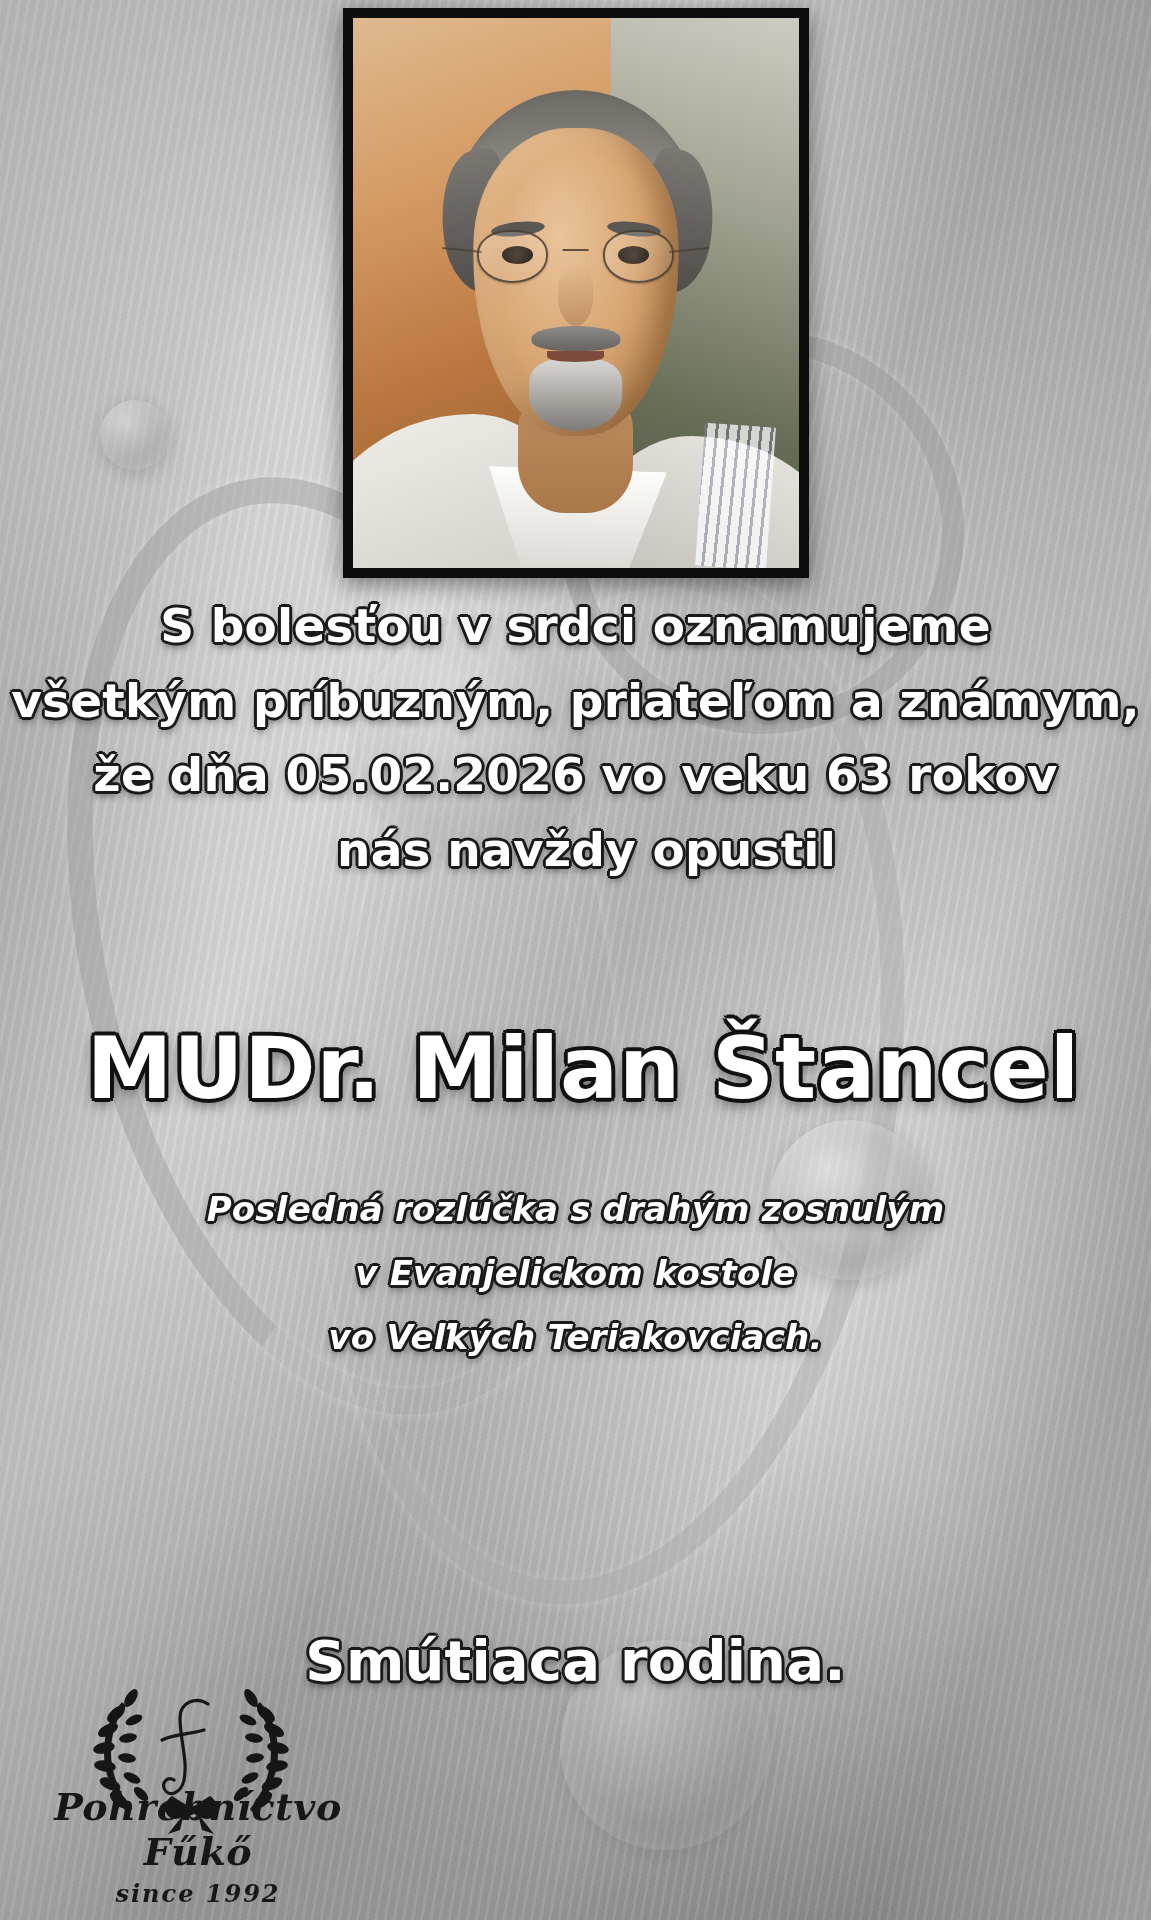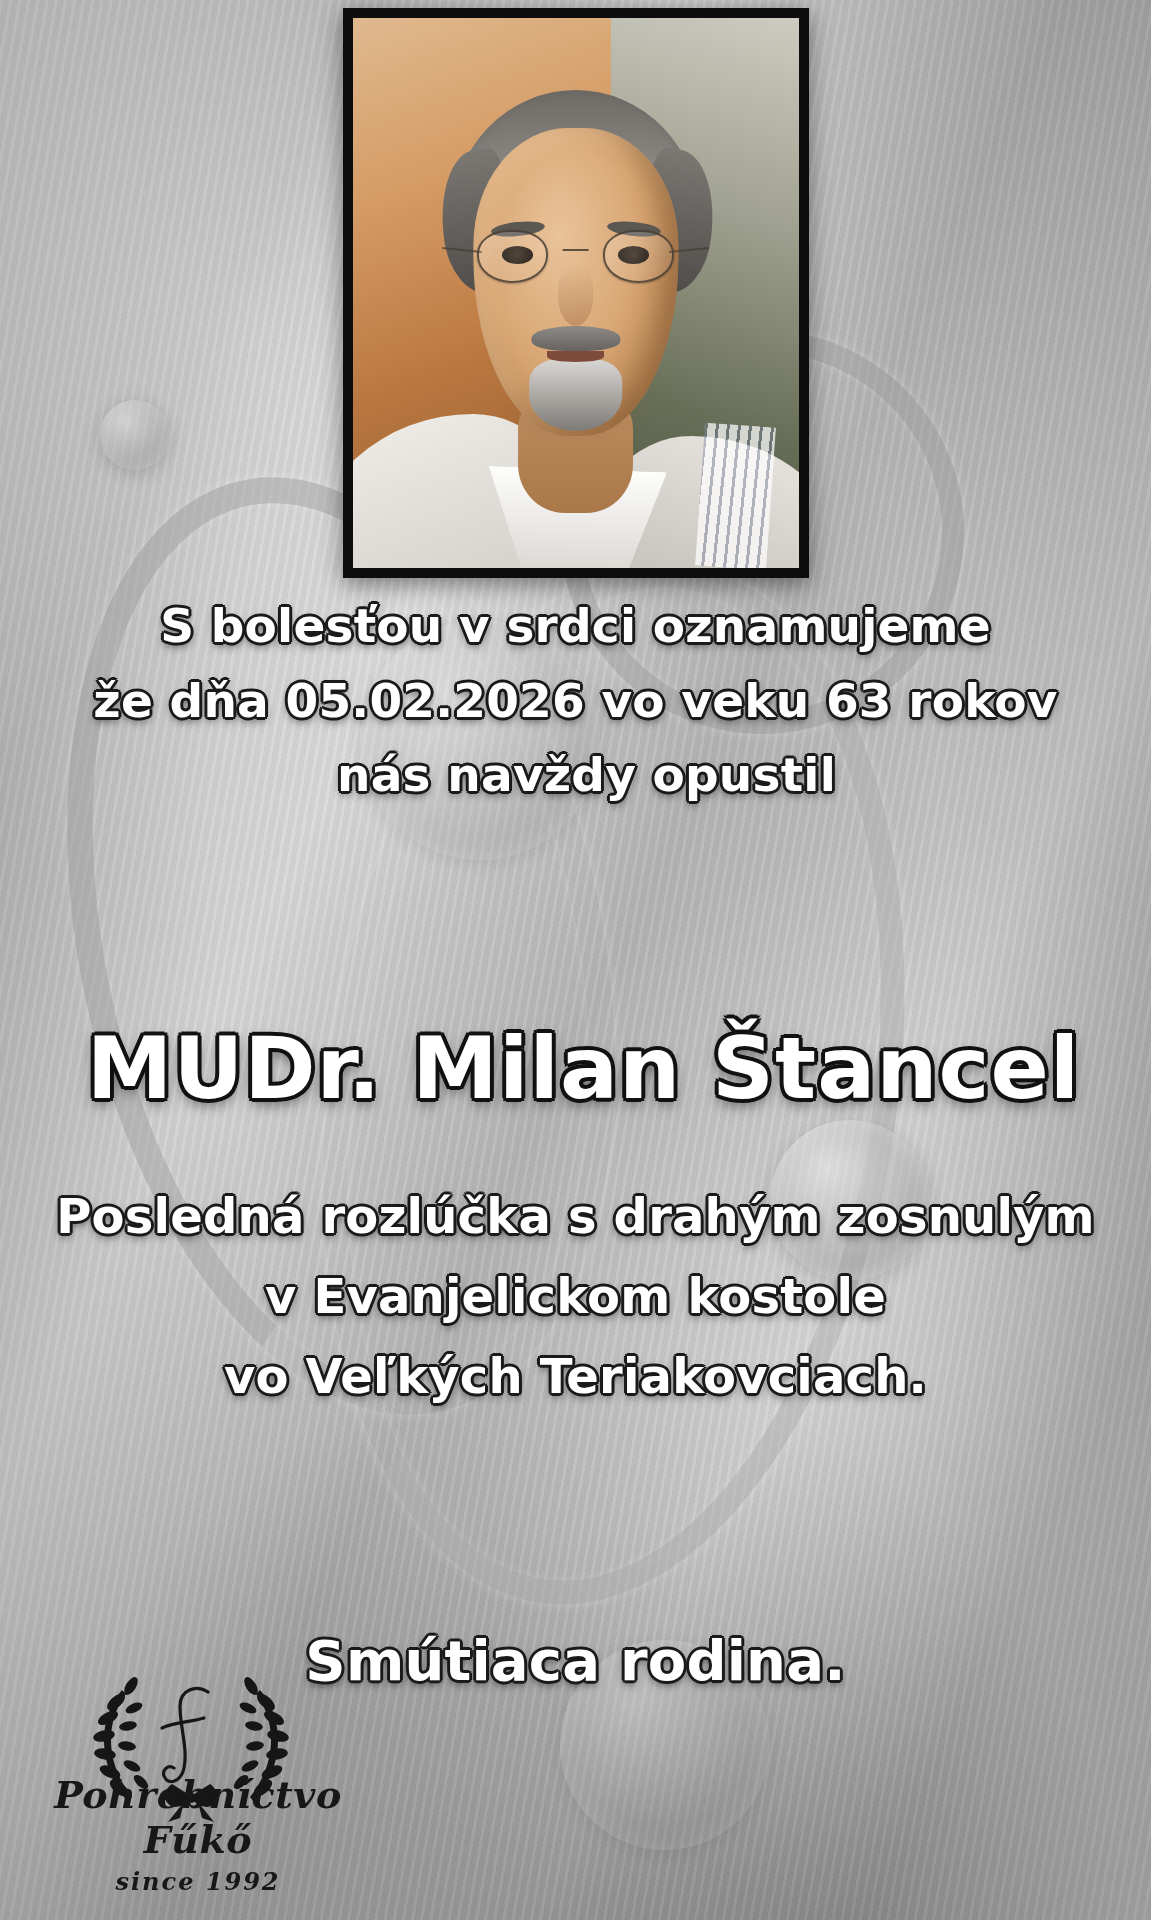--- a/index.html
+++ b/index.html
@@ -252,35 +252,35 @@
       -4px  0   0 #111, 4px  0   0 #111,
        0 6px 14px rgba(0,0,0,0.5);
   }
 
   .farewell {
     position: absolute;
     left: 0; right: 0;
     top: 1190px;
     text-align: center;
   }
-  .farewell .line { font-size: 48px; margin: 0 0 26px; }
+  .farewell .line { font-size: 34px; margin: 0 0 26px; font-style: italic; }
 
   .family {
     position: absolute;
     left: 0; right: 0;
     top: 1630px;
     text-align: center;
   }
   .family .line { font-size: 56px; }
 
   
   .logo {
     position: absolute;
     left: 18px;
-    bottom: 14px;
+    bottom: 2px;
     width: 360px;
     height: 250px;
     color: #1b1b1b;
   }
   .logo-wreath {
     position: absolute;
     left: 58px;
     top: 0;
     width: 230px;
     height: 170px;
@@ -353,20 +353,21 @@
       <div class="p-jaw-shadow"></div>
       <div class="p-beard"></div>
       <div class="p-mouth"></div>
       <div class="p-moustache"></div>
       <div class="p-stripe"></div>
     </div>
   </div>
 
   <div class="text-block intro">
     <span class="line">S bolesťou v srdci oznamujeme</span>
+    <span class="line">všetkým príbuzným, priateľom a známym,</span>
     <span class="line">že dňa 05.02.2026 vo veku 63 rokov</span>
     <span class="line">nás navždy opustil</span>
   </div>
 
   <div class="name-block">
     <span class="name">MUDr. Milan Štancel</span>
   </div>
 
   <div class="text-block farewell">
     <span class="line">Posledná rozlúčka s drahým zosnulým</span>

